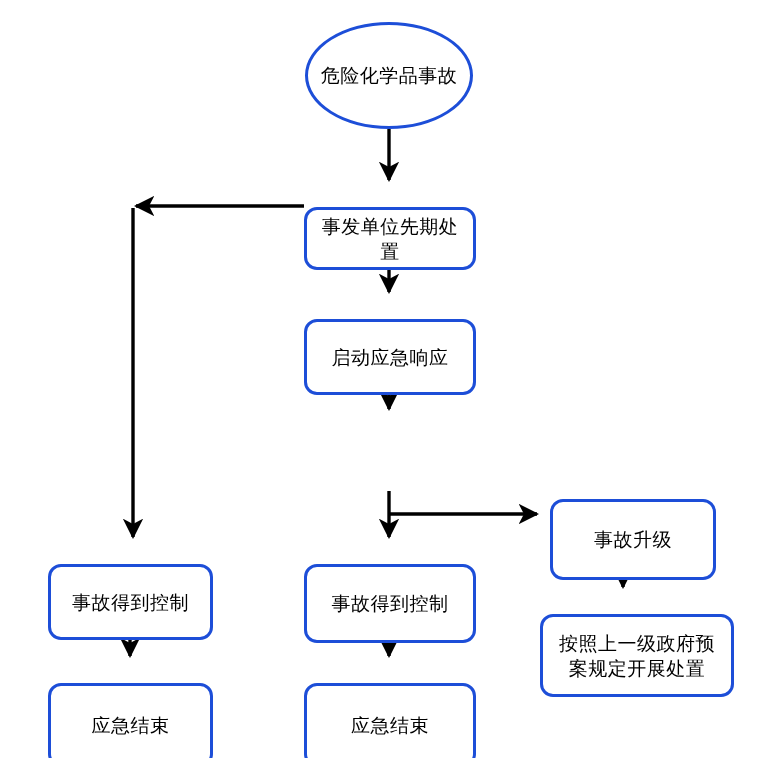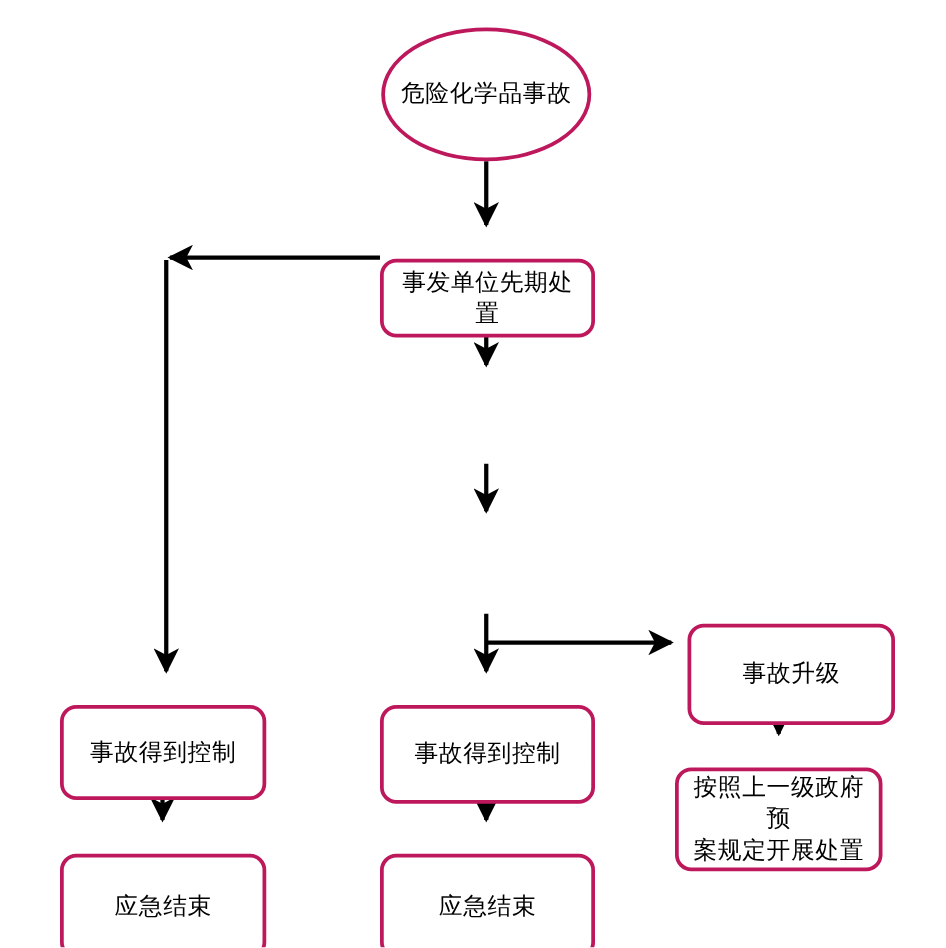--- a/index.html
+++ b/index.html
@@ -20,21 +20,21 @@
   #edges {
     position: absolute;
     left: 0;
     top: 0;
     width: 757px;
     height: 758px;
   }
   .node {
     position: absolute;
     box-sizing: border-box;
-    border: 3px solid #be185d;
+    border: 3px solid #1d4ed8;
     background: #ffffff;
     display: flex;
     align-items: center;
     justify-content: center;
     text-align: center;
     color: #000000;
     font-size: 19px;
     line-height: 1.3;
     letter-spacing: 0.5px;
     z-index: 2;
@@ -78,27 +78,30 @@
   </svg>
 
   <div class="node ellipse" style="left:305px; top:22px; width:168px; height:107px;">
     <span class="label">危险化学品事故</span>
   </div>
 
   <div class="node box" style="left:304px; top:183px; width:172px; height:63px;">
     <span class="label">事发单位先期处置</span>
   </div>
 
+  <div class="node box" style="left:304px; top:295px; width:172px; height:76px;">
+    <span class="label">启动应急响应</span>
+  </div>
 
 
   <div class="node box" style="left:550px; top:475px; width:166px; height:81px;">
     <span class="label">事故升级</span>
   </div>
 
-  <div class="node box" style="left:540px; top:590px; width:166px; height:83px;">
+  <div class="node box" style="left:540px; top:590px; width:194px; height:83px;">
     <span class="label">按照上一级政府预
 案规定开展处置</span>
   </div>
 
   <div class="node box" style="left:304px; top:540px; width:172px; height:79px;">
     <span class="label">事故得到控制</span>
   </div>
 
   <div class="node box" style="left:304px; top:659px; width:172px; height:84px;">
     <span class="label">应急结束</span>

